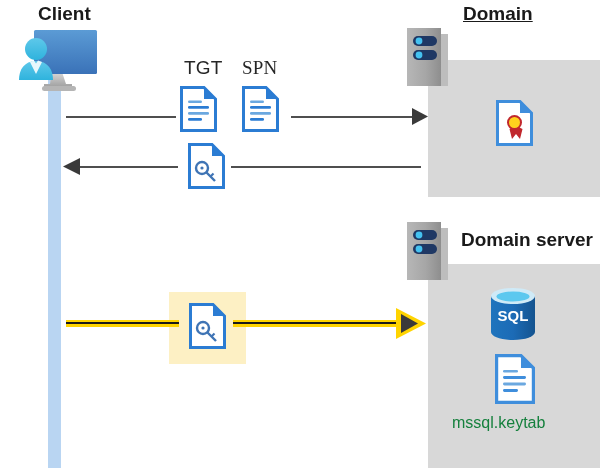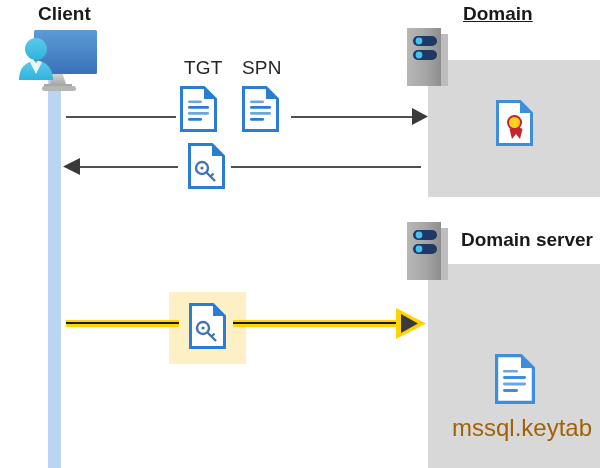--- a/index.html
+++ b/index.html
@@ -16,21 +16,21 @@
 
   
   .lifeline{position:absolute;background:#b9d5f2;}
 
   
   .hline{position:absolute;background:#4f4f4f;height:2px;}
   .yline{position:absolute;height:7px;
          background:linear-gradient(to bottom,#ffd400 0 2px,#1a1a1a 2px 4px,#ffd400 4px 7px);}
   .yhl{position:absolute;background:#fdf0c4;}
   .tgt-label{position:absolute;font-size:19px;color:#262626;letter-spacing:.2px;}
-  .keytab-label{position:absolute;font-size:24px;color:#a16207;}
+  .keytab-label{position:absolute;font-size:16px;color:#15803d;}
 </style>
 </head>
 <body>
 
 <div class="stage">
 
   <div class="abs bold-title" style="left:30px;top:2px;">Client</div>
 
   <div class="lifeline" style="left:40px;top:70px;width:13px;height:398px;"></div>
 
@@ -113,20 +113,35 @@
       </defs>
       <rect x="0" y="0" width="34" height="58" fill="url(#rk2)"></rect>
       <rect x="34" y="6" width="7" height="52" fill="#bdbdbd"></rect>
       <rect x="6" y="8" width="24" height="10" rx="5" fill="#1f3864"></rect>
       <circle cx="12" cy="13" r="3.4" fill="#45c2f0"></circle>
       <rect x="6" y="22" width="24" height="10" rx="5" fill="#1f3864"></rect>
       <circle cx="12" cy="27" r="3.4" fill="#45c2f0"></circle>
     </svg>
   </div>
 
+  <div class="abs" style="left:481px;top:287px;width:48px;height:54px;">
+    <svg width="48" height="54" viewBox="0 0 48 54">
+      <defs>
+        <linearGradient id="sqlg" x1="0" y1="0" x2="1" y2="0">
+          <stop offset="0" stop-color="#1f74bd"></stop>
+            <stop offset=".5" stop-color="#1c6bb6"></stop>
+          <stop offset="1" stop-color="#14538f"></stop>
+        </linearGradient>
+      </defs>
+      <path d="M2 9 v36 c0 4.4 9.8 8 22 8 s22 -3.6 22 -8 V9 z" fill="url(#sqlg)"></path>
+      <ellipse cx="24" cy="9" rx="22" ry="8" fill="#cfeaf7"></ellipse>
+      <ellipse cx="24" cy="9.5" rx="16.5" ry="5" fill="#5cc8ef"></ellipse>
+      <text x="24" y="34" font-family="'Liberation Sans',sans-serif" font-size="15" font-weight="bold" fill="#ffffff" text-anchor="middle">SQL</text>
+    </svg>
+  </div>
 
   <div class="abs" style="left:487px;top:354px;width:40px;height:50px;">
     <svg width="40" height="50" viewBox="0 0 40 50">
       <path d="M1.6 1.6 H26 L38.4 14 V48.4 H1.6 Z" fill="#ffffff" stroke="#3f8edc" stroke-width="3.2"></path>
       <path d="M26 1.6 L38.4 14 H26 Z" fill="#3f8edc"></path>
       <rect x="8" y="22" width="23" height="3" rx="1.4" fill="#3f8edc"></rect>
       <rect x="8" y="28.5" width="23" height="3" rx="1.4" fill="#6ba8e0"></rect>
       <rect x="8" y="35" width="15" height="3" rx="1.4" fill="#3f8edc"></rect>
       <rect x="8" y="16" width="15" height="2.6" rx="1.3" fill="#6ba8e0"></rect>
     </svg>
@@ -136,21 +151,21 @@
 
   <div class="hline" style="left:58px;top:116px;width:110px;"></div>
   <div class="hline" style="left:283px;top:116px;width:128px;"></div>
   <div class="abs" style="left:404px;top:108px;width:16px;height:17px;">
     <svg width="16" height="17" viewBox="0 0 16 17">
         <path d="M0 0 L16 8.5 L0 17 Z" fill="#3a3a3a"></path>
       </svg>
   </div>
 
   <div class="tgt-label" style="left:176px;top:57px;">TGT</div>
-  <div class="tgt-label" style="left:234px;top:57px;">SPN</div>
+  <div class="tgt-label" style="left:234px;top:57px;font-family:Liberation Serif, serif;">SPN</div>
 
   <div class="abs" style="left:172px;top:86px;width:37px;height:46px;">
     <svg width="37" height="46" viewBox="0 0 37 46">
       <path d="M1.5 1.5 H24 L35.5 13 V44.5 H1.5 Z" fill="#ffffff" stroke="#2b7cd3" stroke-width="3"></path>
       <path d="M24 1.5 L35.5 13 H24 Z" fill="#2b7cd3"></path>
       <rect x="8" y="20" width="21" height="2.8" rx="1.3" fill="#2b7cd3"></rect>
       <rect x="8" y="26" width="21" height="2.8" rx="1.3" fill="#6ba8e0"></rect>
       <rect x="8" y="32" width="14" height="2.8" rx="1.3" fill="#2b7cd3"></rect>
       <rect x="8" y="14.5" width="14" height="2.4" rx="1.2" fill="#6ba8e0"></rect>
     </svg>

